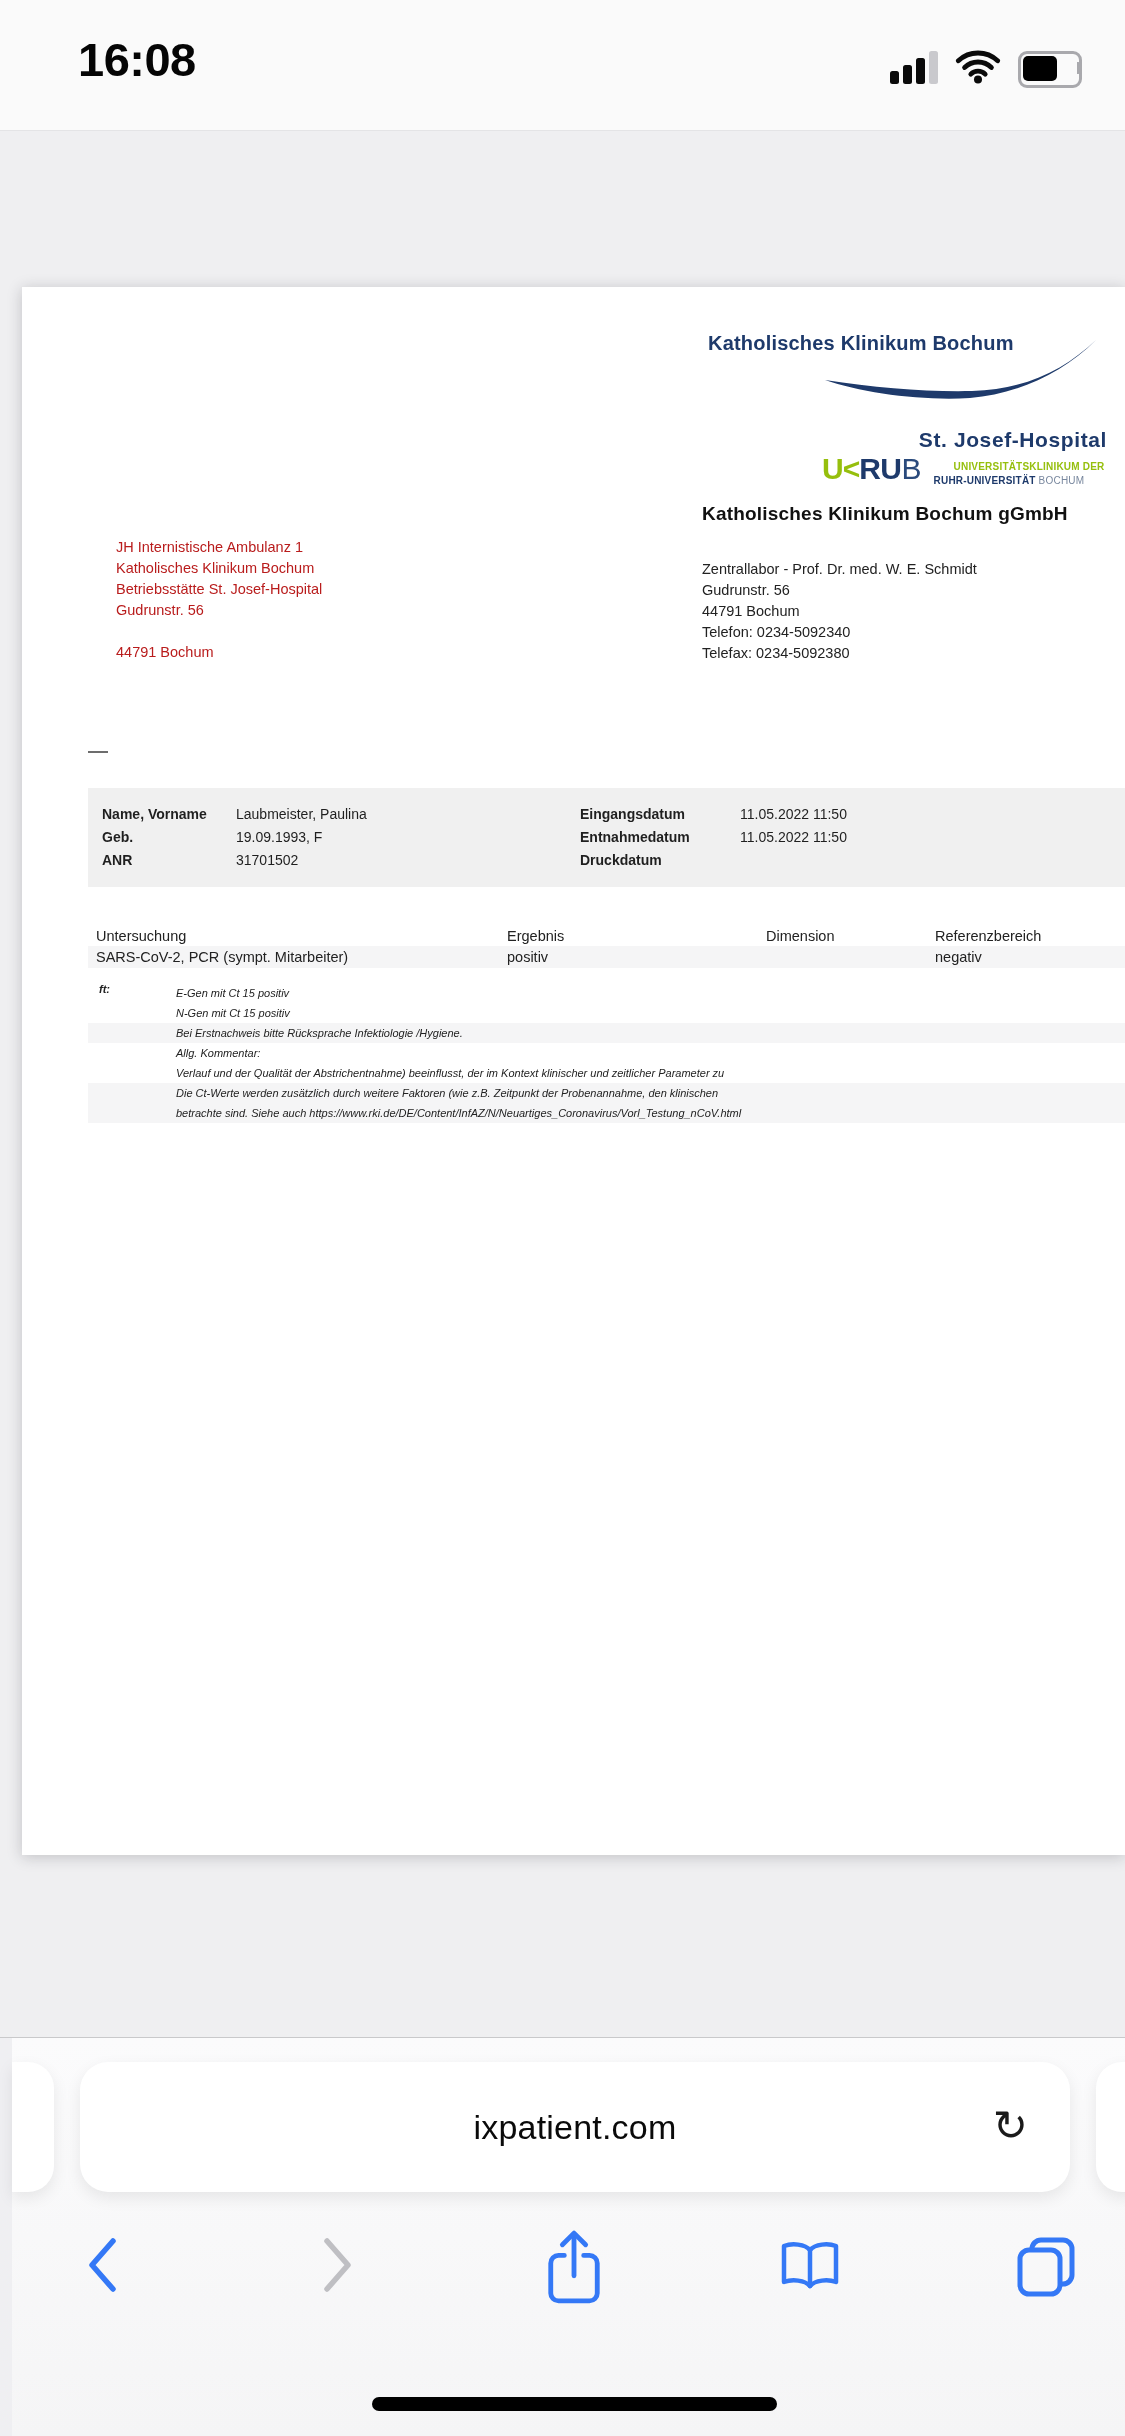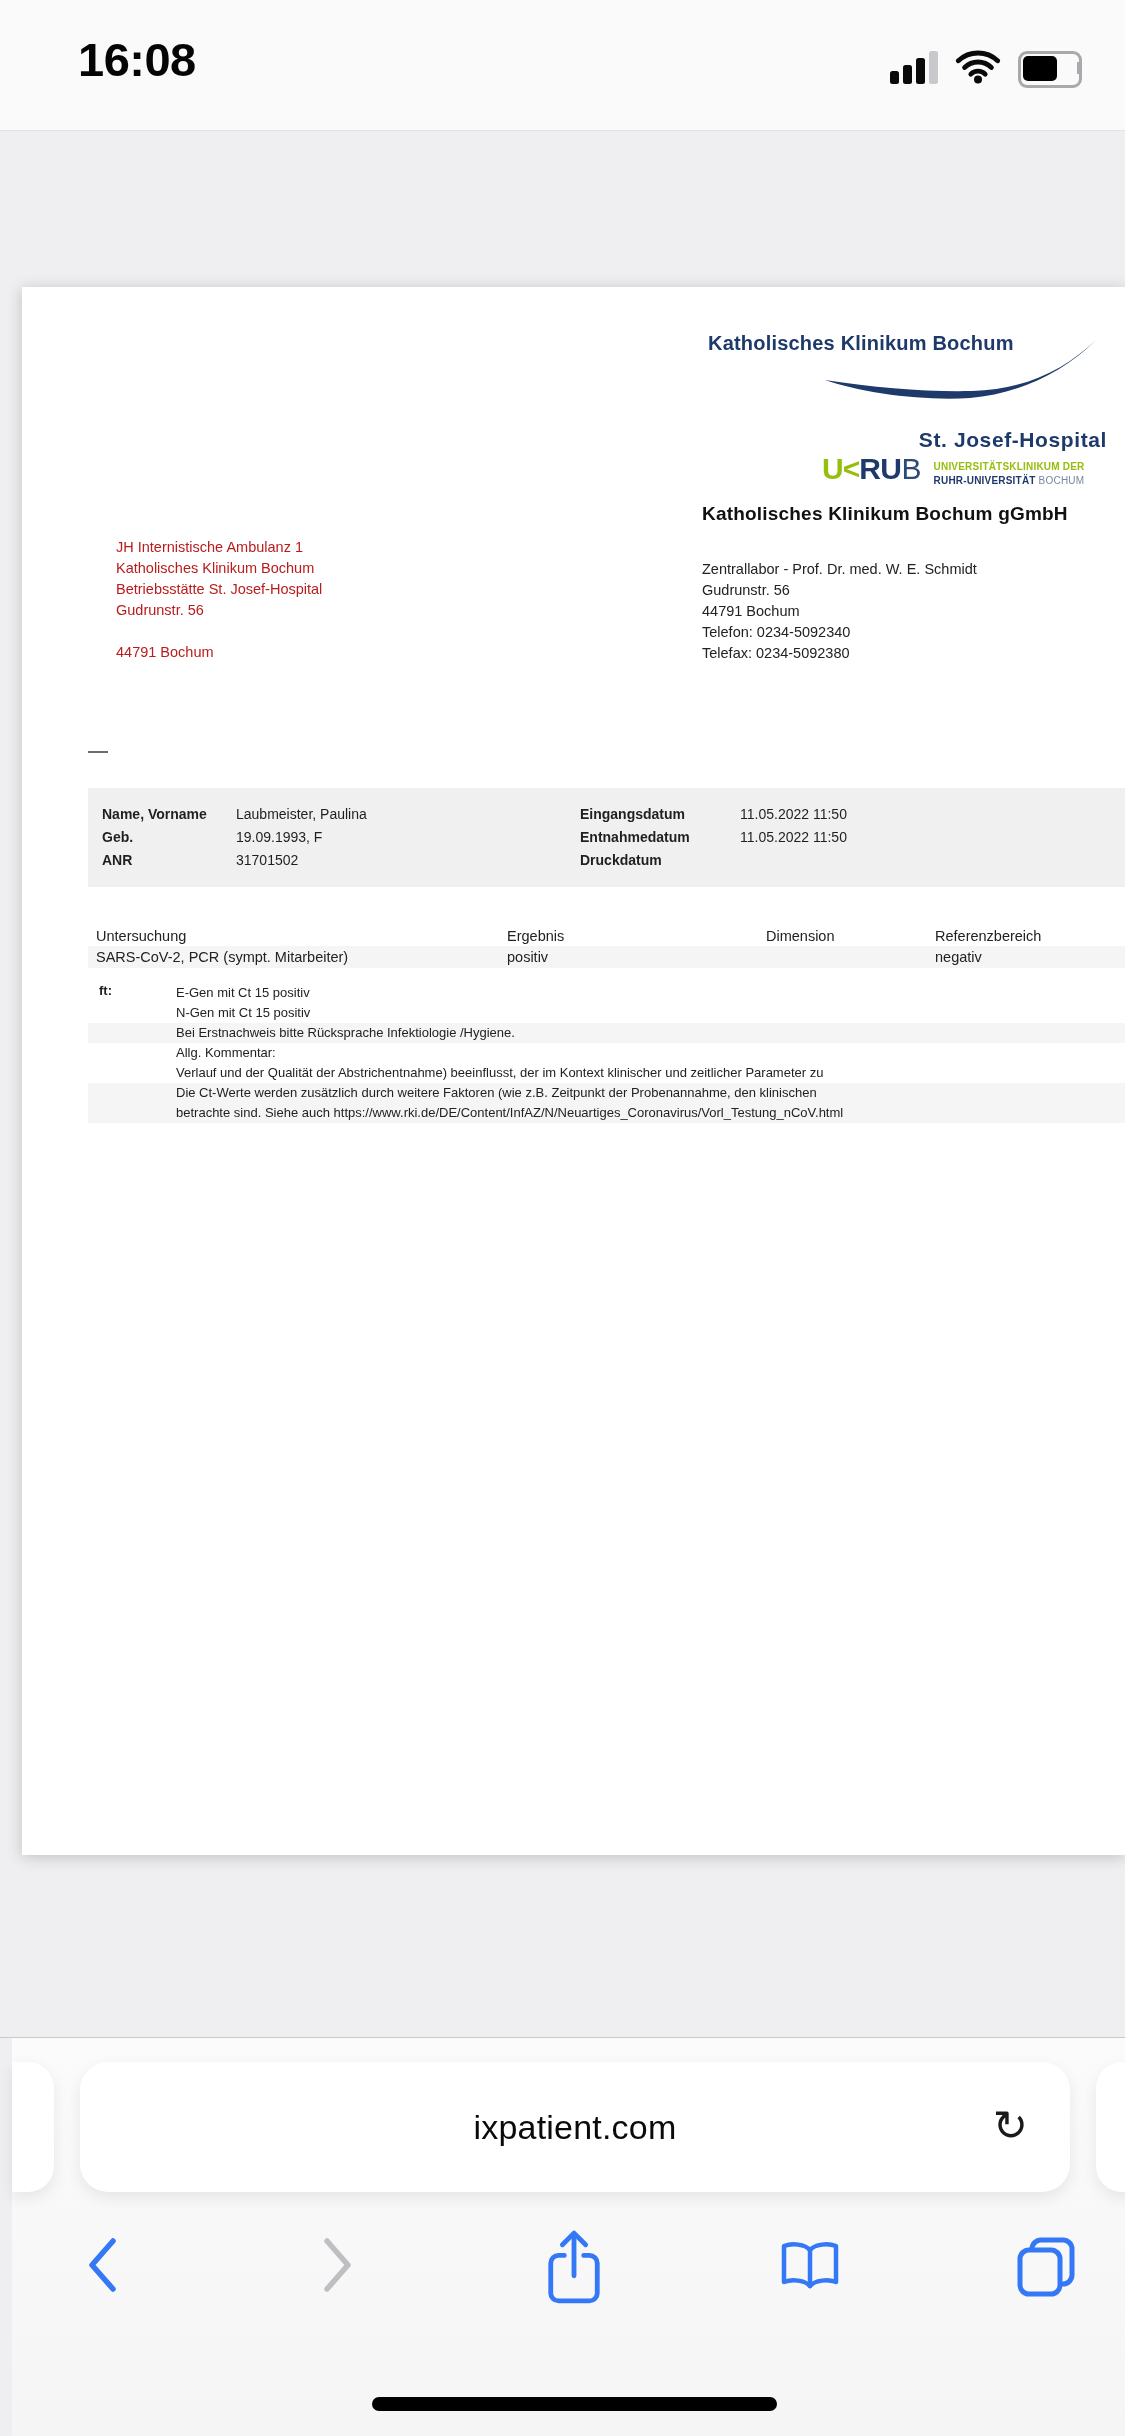--- a/index.html
+++ b/index.html
@@ -30,21 +30,21 @@
   .brand{position:absolute;left:686px;top:45px;font-size:20px;font-weight:700;
          letter-spacing:.2px;color:#1e3a6b;white-space:nowrap;}
   .swoosh{position:absolute;left:800px;top:51px;}
   .hospital{position:absolute;right:18px;top:141px;font-size:21px;font-weight:700;
             letter-spacing:.6px;color:#1e3a6b;white-space:nowrap;}
   .ukrub{position:absolute;left:800px;top:165px;display:flex;align-items:flex-start;}
   .ukrub .uk{font-size:30px;font-weight:700;color:#96bf0d;letter-spacing:-1px;}
   .ukrub .ru{font-size:30px;font-weight:700;color:#1e3a6b;letter-spacing:-.5px;}
   .ukrub .b{font-size:30px;font-weight:400;color:#2a4a7c;}
   .ukrub-txt{margin-left:12px;padding-top:7px;line-height:12px;white-space:nowrap;}
-  .ukrub-txt .l1{font-size:10px;font-weight:700;color:#96bf0d;letter-spacing:.2px;}
+  .ukrub-txt .l1{font-size:10px;font-weight:700;color:#96bf0d;letter-spacing:.2px;margin-left:20px;}
   .ukrub-txt .l2b{font-size:10px;font-weight:700;color:#1e3a6b;letter-spacing:.2px;}
   .ukrub-txt .l2l{font-size:10px;font-weight:400;color:#78879e;letter-spacing:.2px;}
   .company{position:absolute;left:680px;top:216px;font-size:19px;font-weight:700;color:#111;
            letter-spacing:.2px;white-space:nowrap;}
 
   .recipient{position:absolute;left:94px;top:250px;font-size:14.5px;line-height:21px;color:#b91c1c;}
   .recipient .city{margin-top:21px;}
   .sender{position:absolute;left:680px;top:272px;font-size:14.5px;line-height:21px;color:#222;}
 
   .fold-dash{position:absolute;left:66px;top:464px;width:20px;height:2px;background:#6d6d6d;}
@@ -56,21 +56,21 @@
   .pcol.val-l{left:148px;}
   .pcol.lbl-r{left:492px;font-weight:700;}
   .pcol.val-r{left:652px;}
 
   .res-head{position:absolute;top:641px;font-size:14.5px;color:#222;}
   .res-row-stripe{position:absolute;left:66px;top:659px;width:1037px;height:22px;background:#f5f5f6;}
   .res-row{position:absolute;top:662px;font-size:14.5px;color:#222;}
   .c-unt{left:74px}.c-erg{left:485px}.c-dim{left:744px}.c-ref{left:913px}
   .res-head span,.res-row span{position:absolute;white-space:nowrap;}
 
-  .ft-block{position:absolute;left:66px;top:696px;width:1037px;font-size:13px;color:#222;}
+  .ft-block{position:absolute;left:66px;top:696px;width:1037px;font-size:11px;color:#222;font-style:italic;}
   .ft-label{position:absolute;left:11px;top:0;font-weight:700;}
   .ft-line{height:20px;line-height:20px;padding-left:88px;white-space:nowrap;}
   .ft-line.striped{background:#f5f5f6;}
 
   
   .chrome-divider{position:absolute;left:0;top:2037px;width:1125px;height:1px;background:#c9c9cb;}
   .bottom-chrome{position:absolute;left:12px;top:2038px;width:1125px;height:398px;
                  background:linear-gradient(#fbfbfc,#f5f5f6);}
   .tab-sliver{position:absolute;top:24px;height:130px;background:#ffffff;
               box-shadow:0 6px 16px rgba(0,0,0,.08);}

